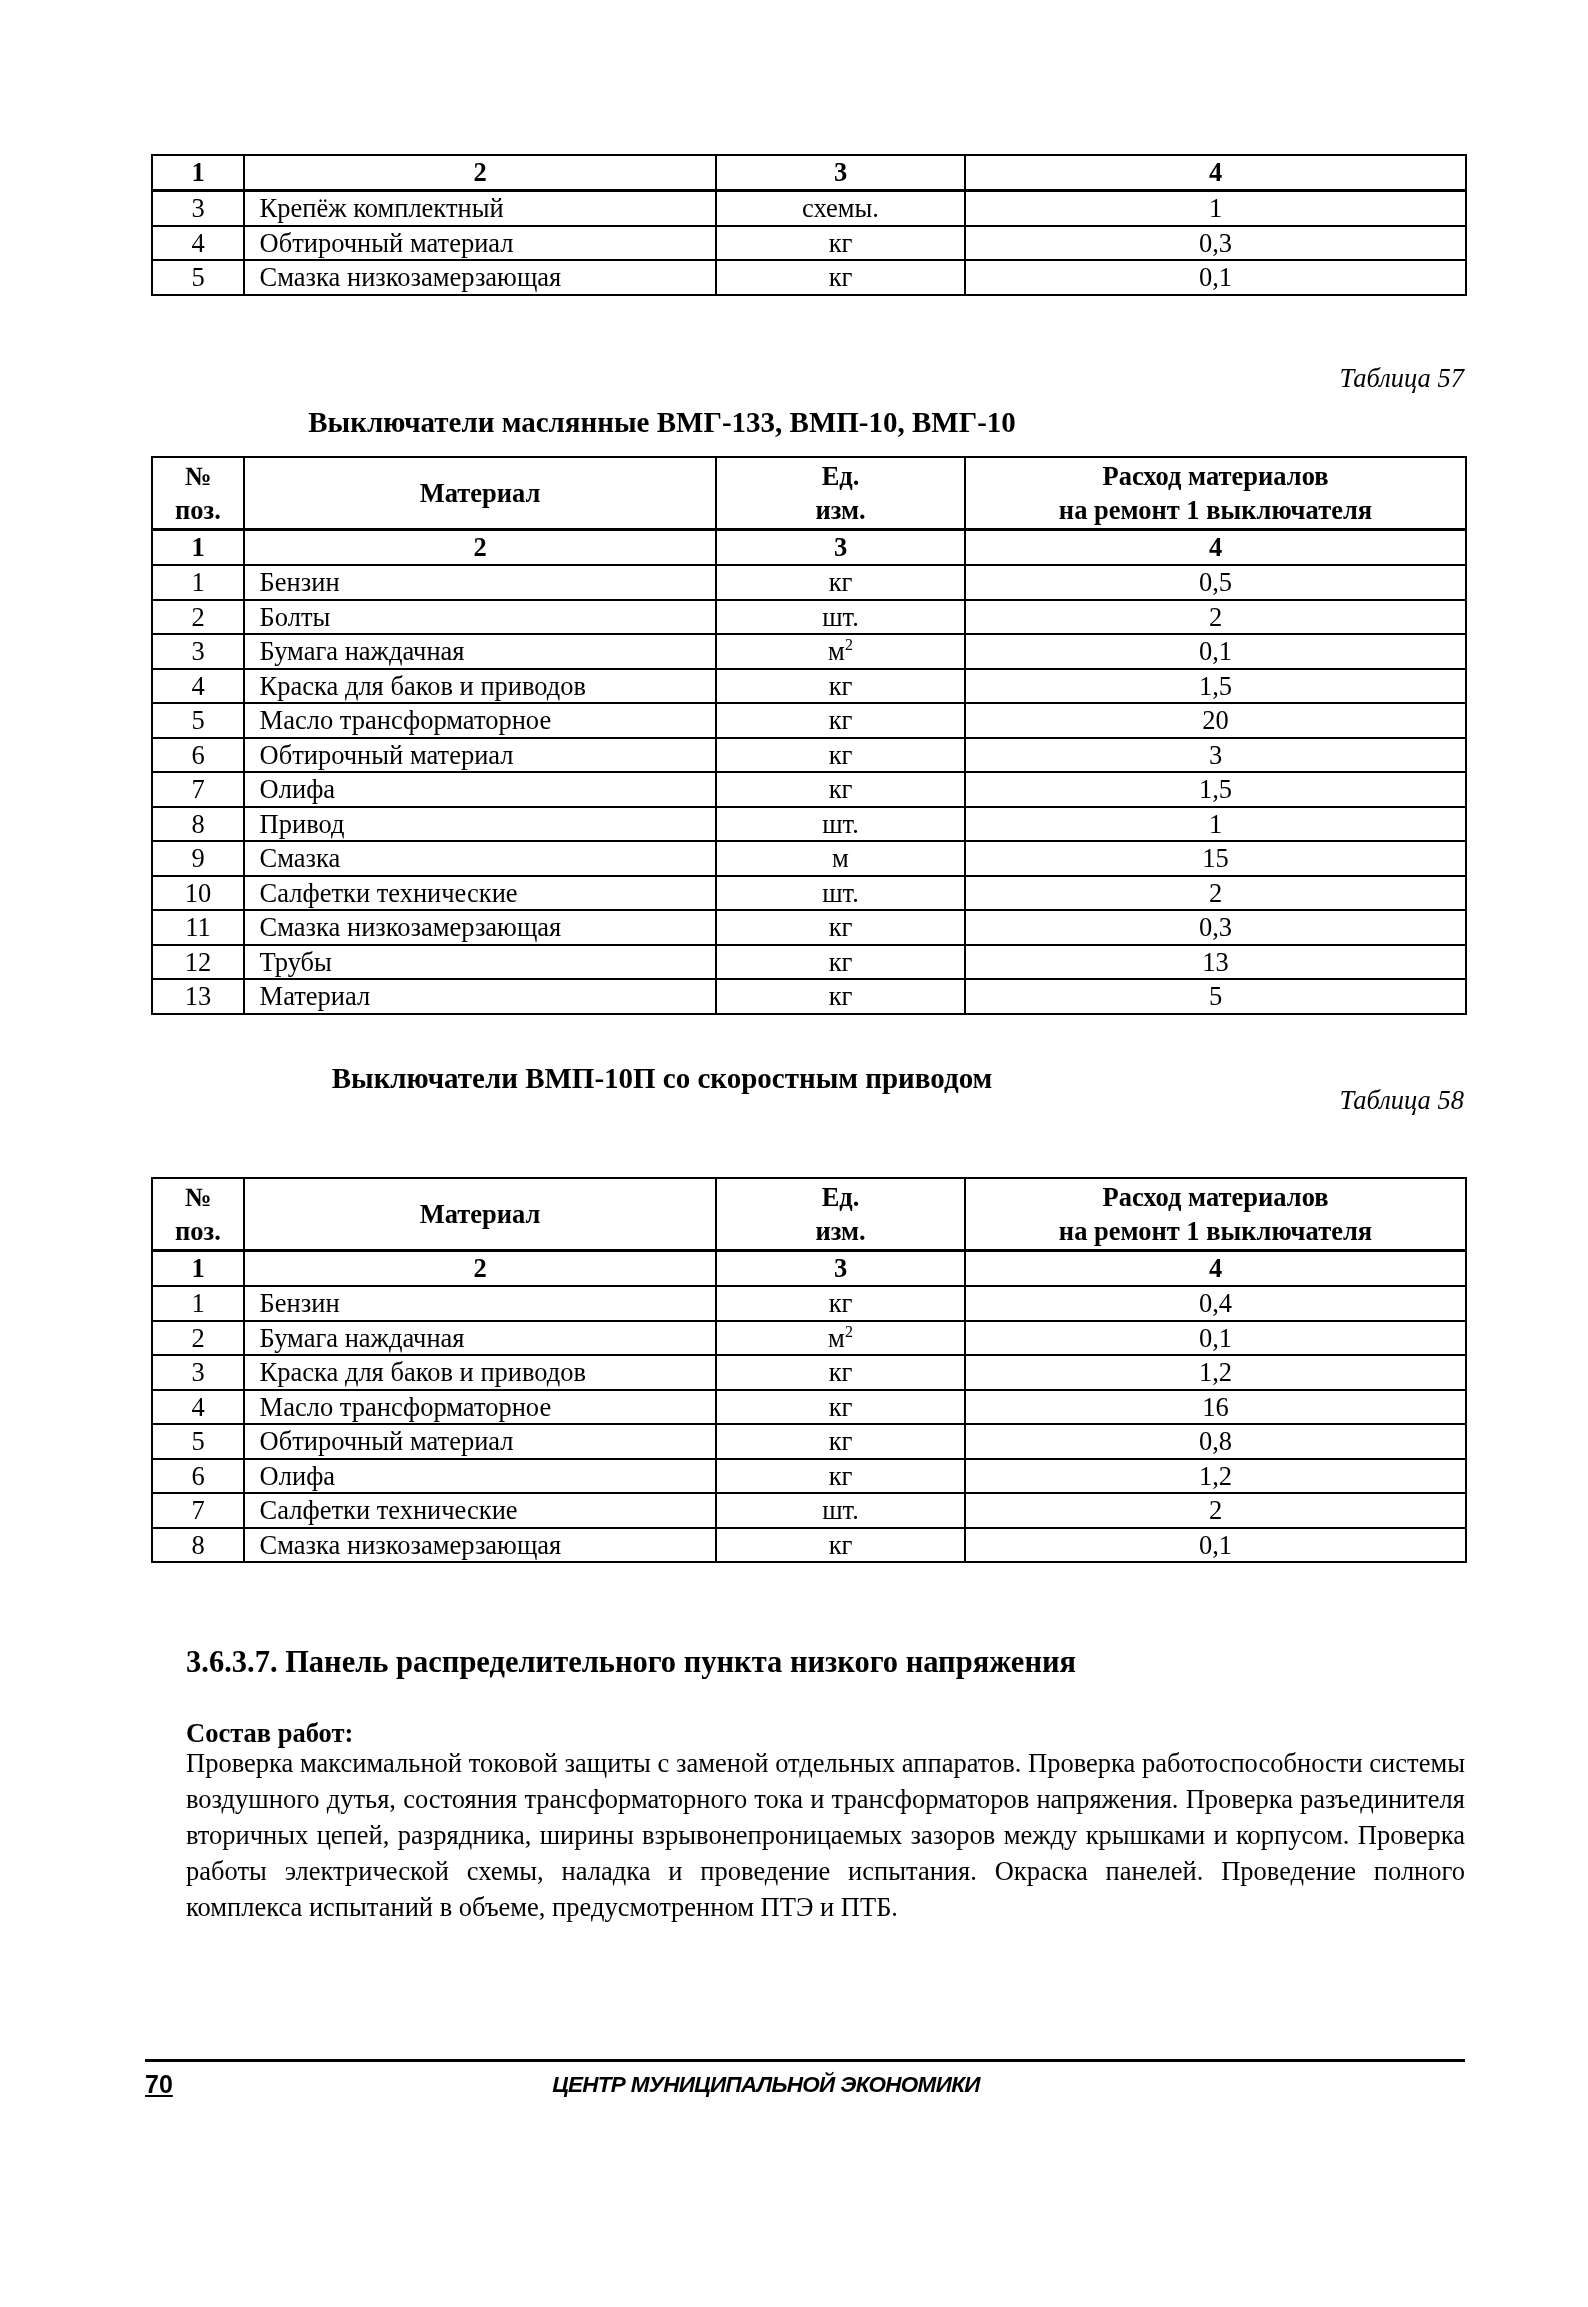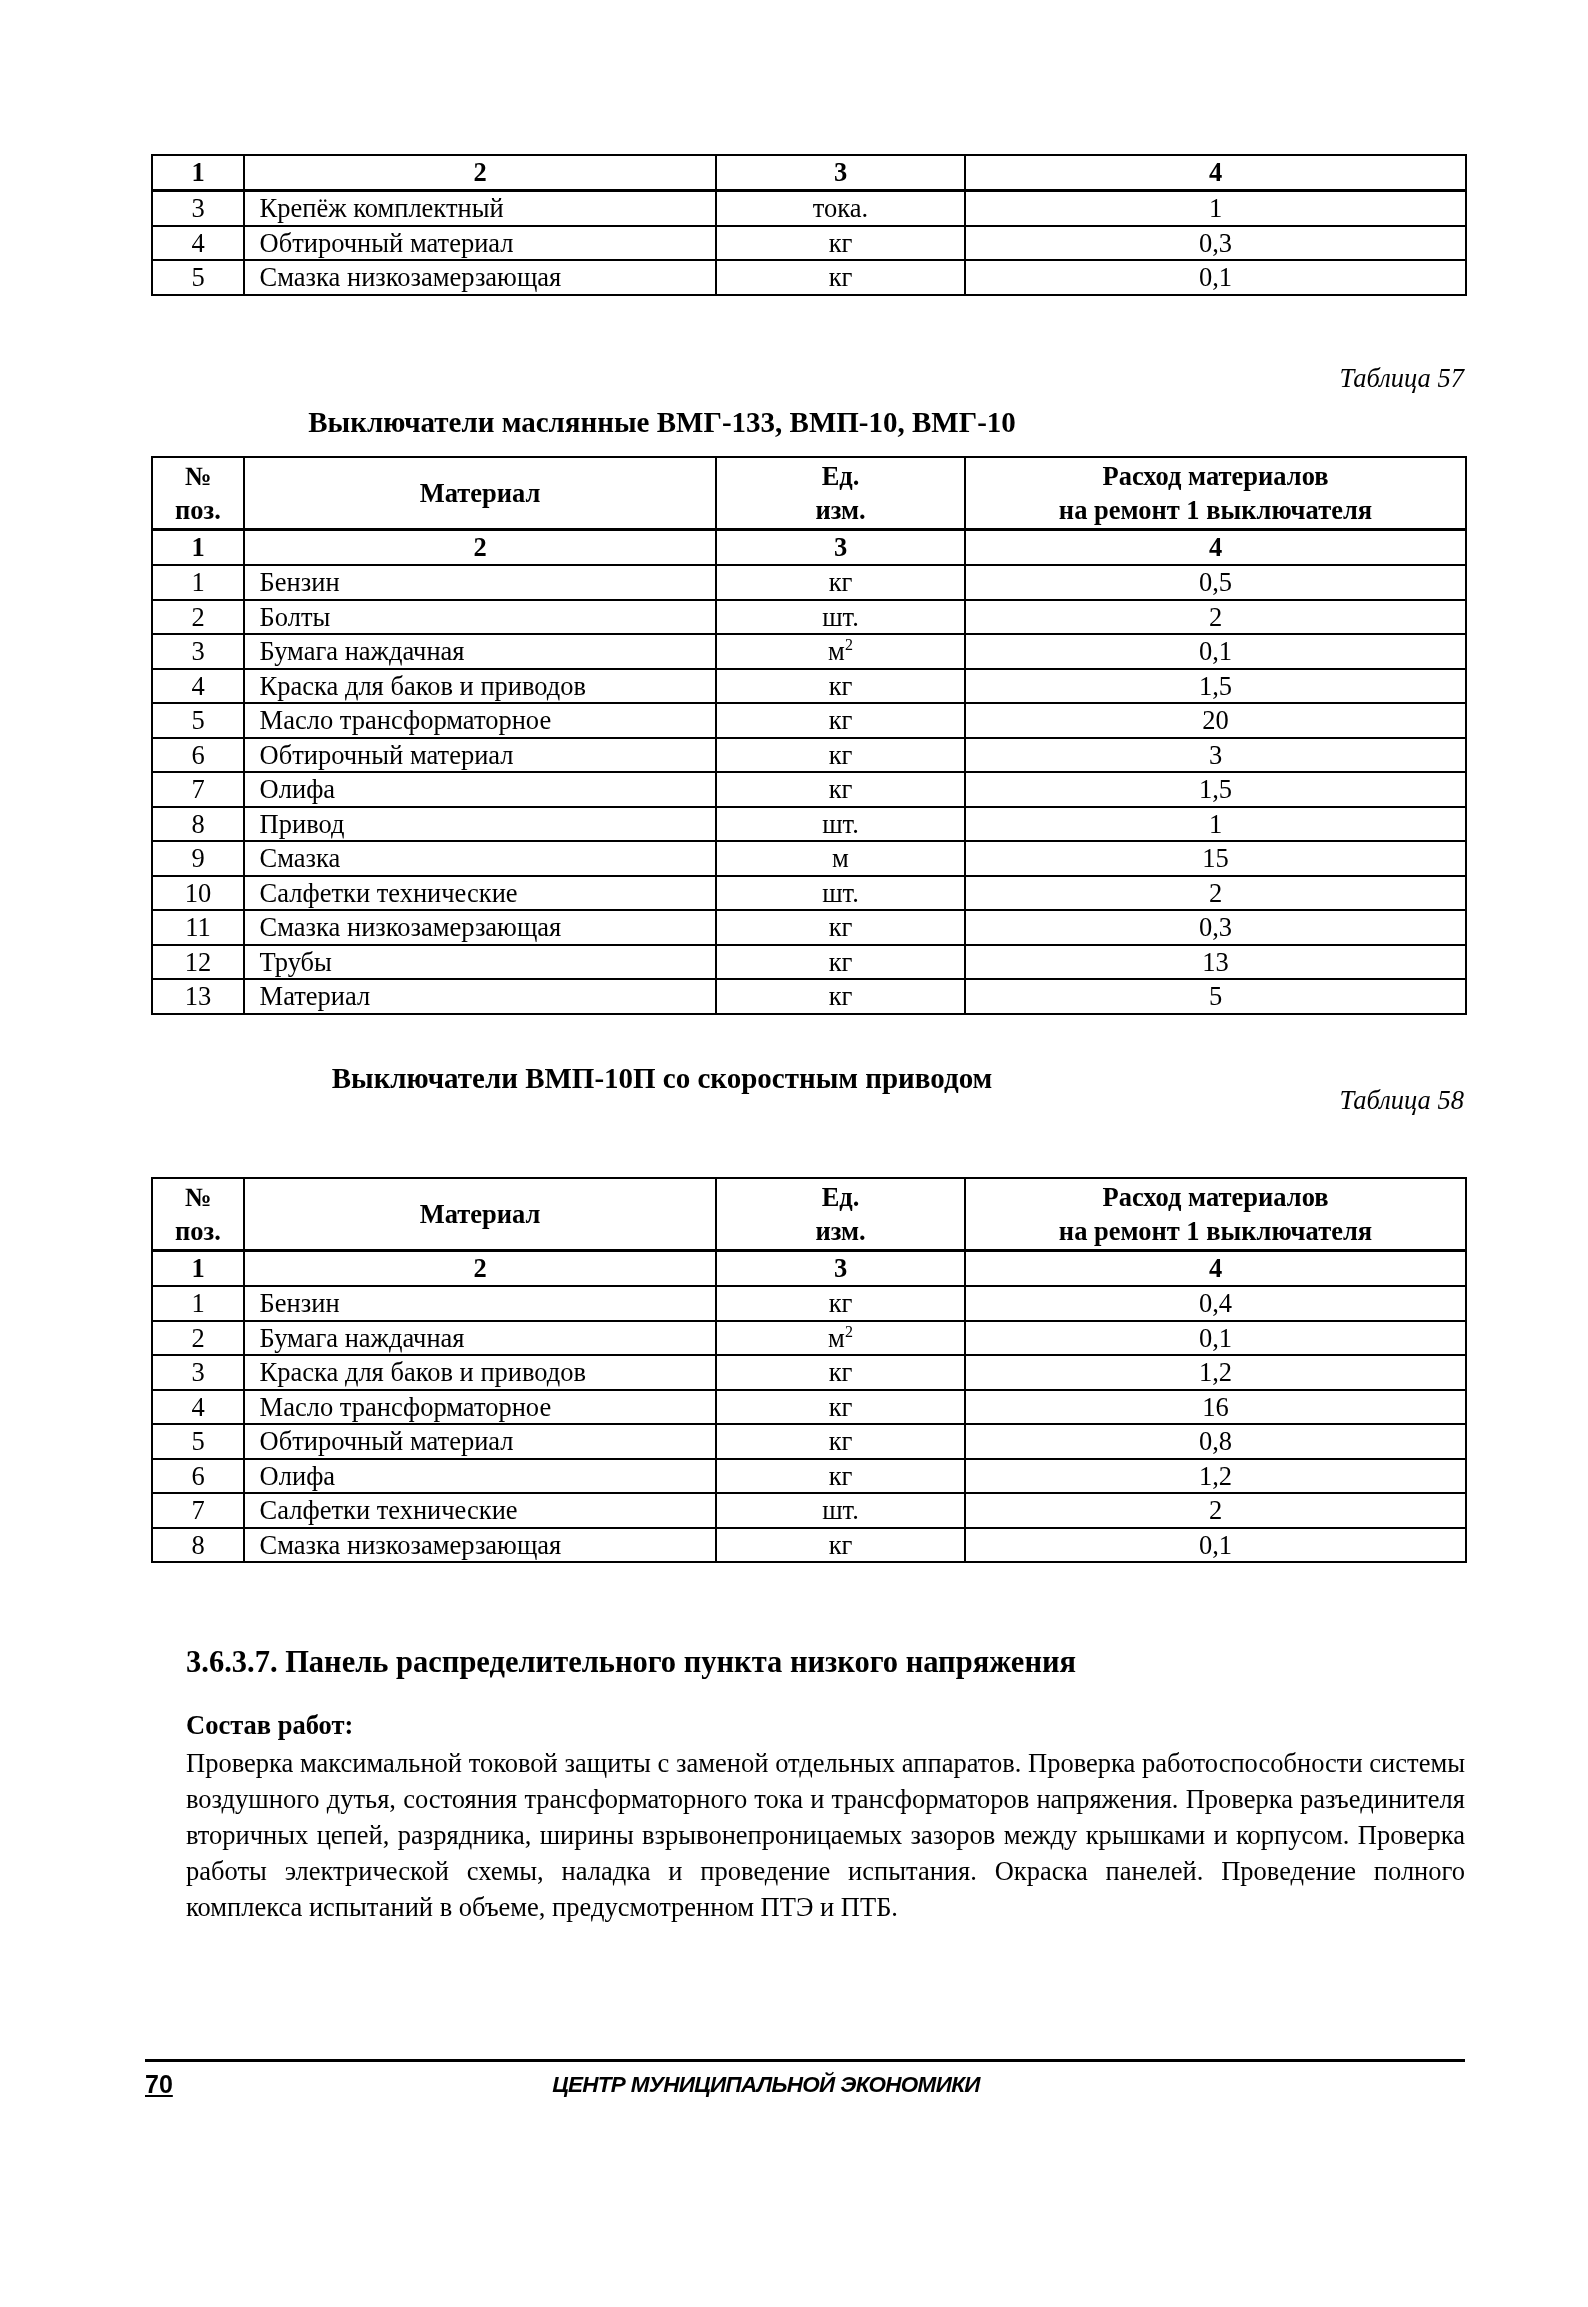--- a/index.html
+++ b/index.html
@@ -15,21 +15,21 @@
   table.t col.c4 { width:501px; }
   .ctr { text-align:center; }
   .lft { text-align:left; padding-left:14.6px !important; }
   table.t tr.hdr td { height:70px; font-weight:bold; line-height:1.3; }
   table.t tr.num td { font-weight:bold; height:33px; }
   table.t tr.thick td { border-top-width:3.3px; }
   .caption { font-style:italic; font-size:26.5px; right:124px; }
   .ttitle { font-weight:bold; font-size:29px; left:0; width:1324px; text-align:center; }
   .sup { font-size:16px; vertical-align:super; line-height:0; }
   .section { left:186px; font-weight:bold; font-size:30.5px; }
-  .sub { left:186px; font-weight:bold; font-size:26.5px; }
+  .sub { left:186px; font-weight:bold; font-size:26.5px;margin-top:8px; }
   .para { left:186px; width:1279px; font-size:26.5px; line-height:36px; text-align:justify; text-indent:0; }
   .footer-rule { left:145px; width:1320px; height:2.7px; background:#000; top:2059px; }
   .pagenum { left:145px; top:2070px; font-family:"Liberation Sans","DejaVu Sans",sans-serif; font-weight:bold; font-size:25px;text-decoration:underline; }
   .footer-center { left:0; width:1532px; top:2072px; text-align:center; font-family:"Liberation Sans","DejaVu Sans",sans-serif;
                    font-weight:bold; font-style:italic; font-size:22.5px; letter-spacing:-0.7px; }
 </style>
 </head>
 <body>
 
 <table class="t" style="top:154px;">
@@ -42,21 +42,21 @@
   <tbody>
       <tr class="num">
     <td class="ctr">1</td>
     <td class="ctr">2</td>
     <td class="ctr">3</td>
     <td class="ctr">4</td>
   </tr>
   <tr class="thick">
     <td class="ctr">3</td>
     <td class="lft">Крепёж комплектный</td>
-    <td class="ctr">тока.</td>
+    <td class="ctr">схемы.</td>
     <td class="ctr">1</td>
   </tr>
   <tr>
     <td class="ctr">4</td>
     <td class="lft">Обтирочный материал</td>
     <td class="ctr">кг</td>
     <td class="ctr">0,3</td>
   </tr>
   <tr>
     <td class="ctr">5</td>

